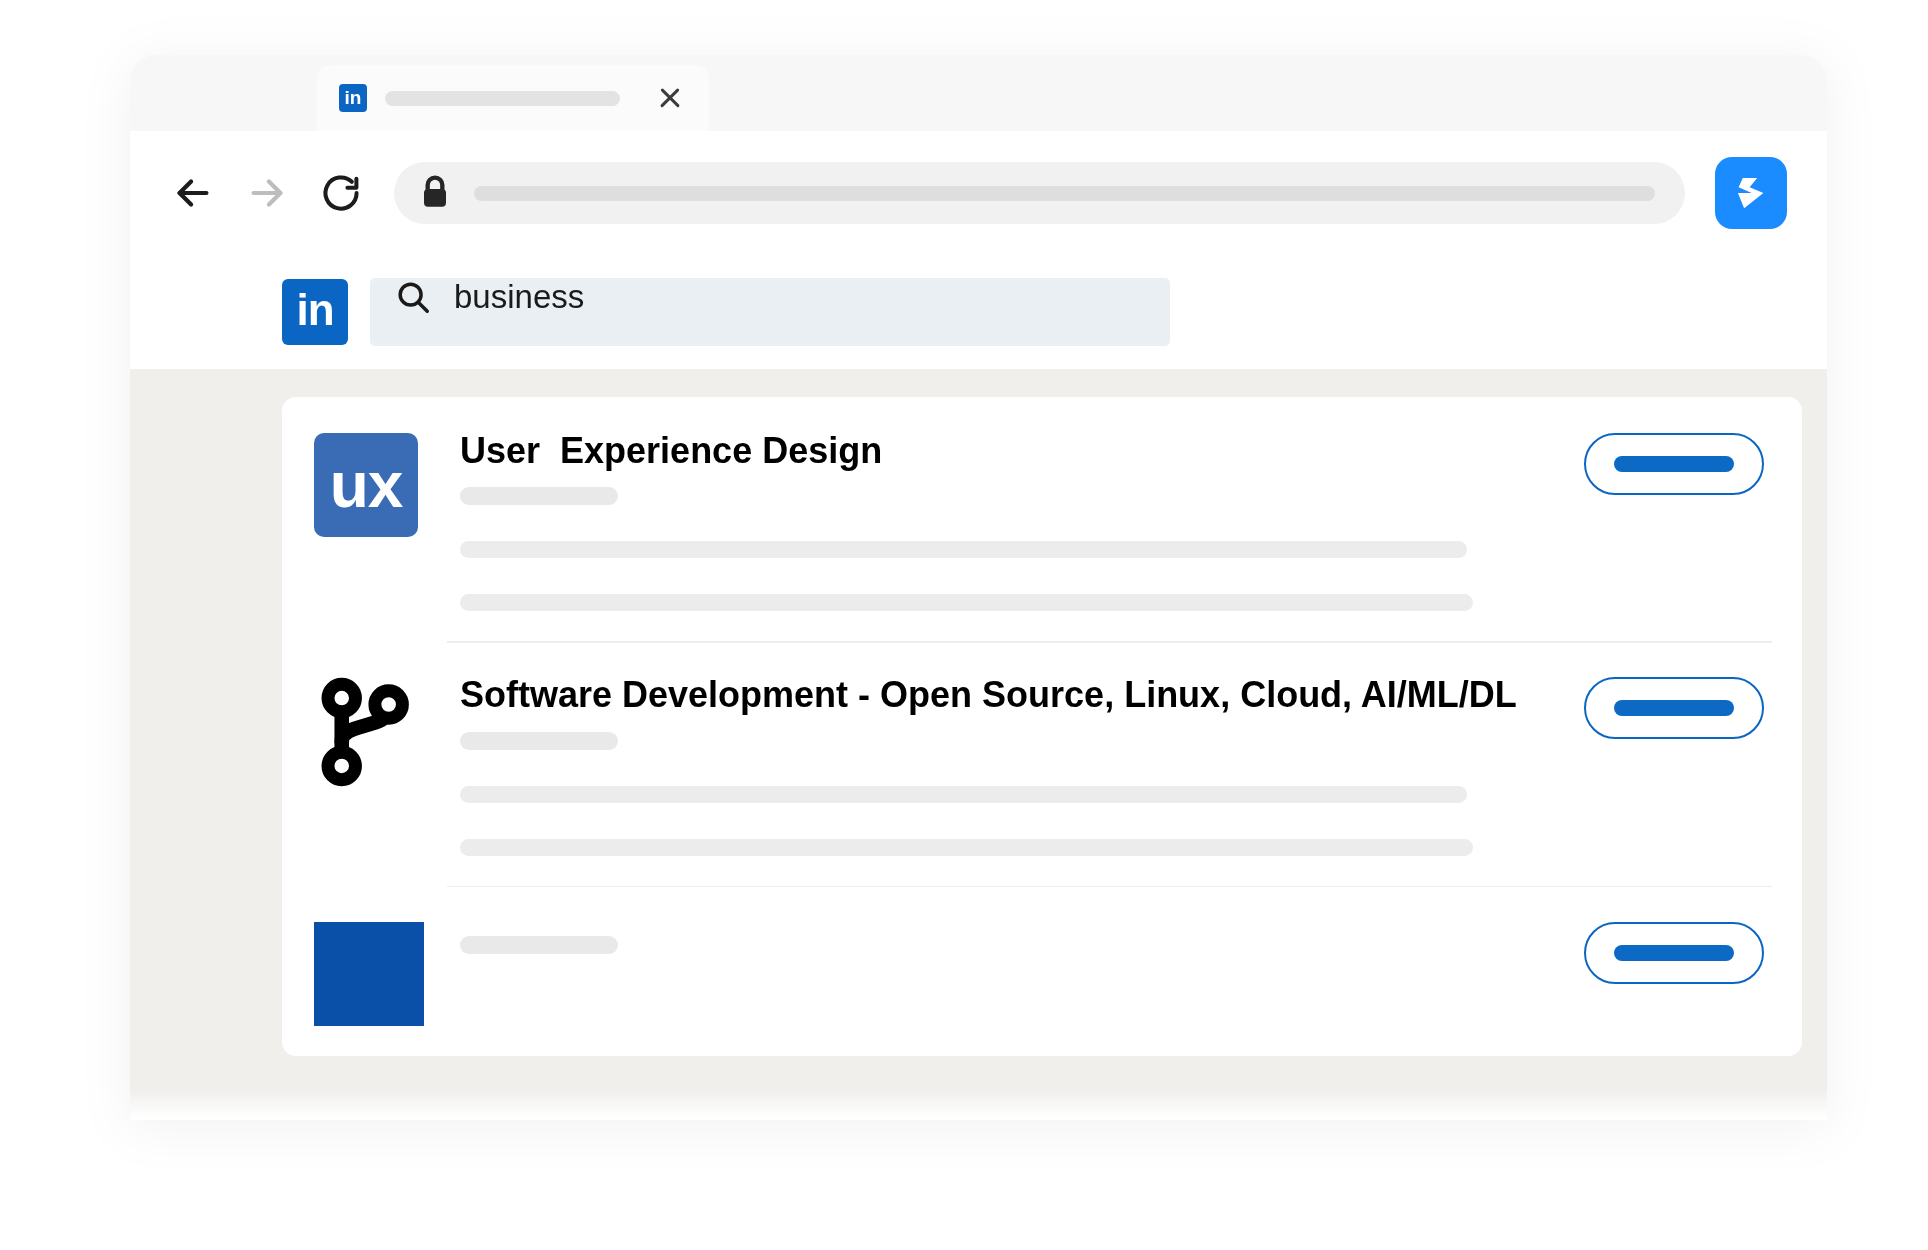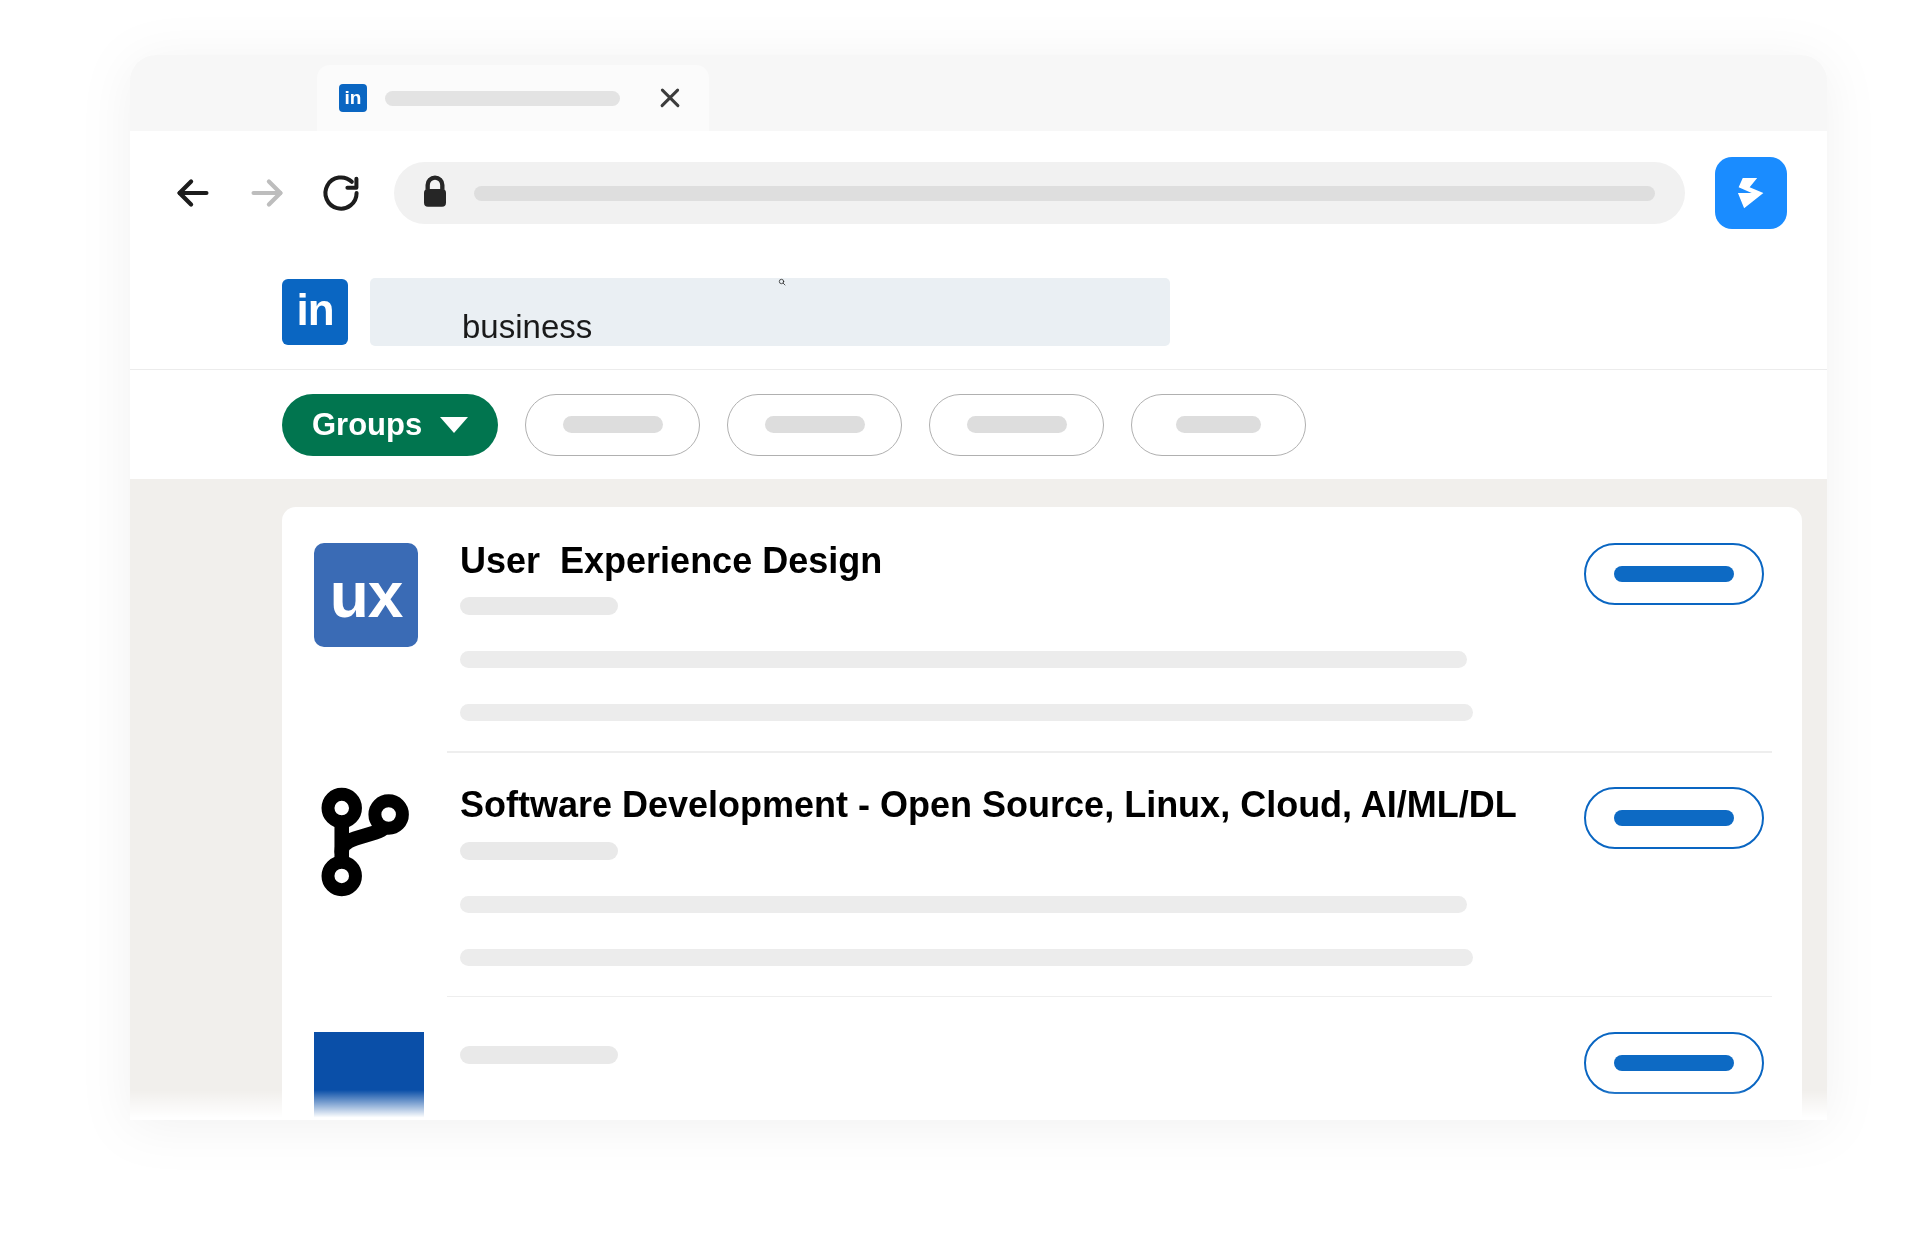--- a/index.html
+++ b/index.html
@@ -187,24 +187,23 @@
     line-height: 1;
     letter-spacing: -1px;
   }
 
   .li-search {
     width: 800px;
     height: 68px;
     background: #eaeff3;
     border-radius: 5px;
     display: flex;
-    align-items: center;
+    align-items: flex-start;
     gap: 22px;
     padding-left: 24px;
-    flex-direction: column;
   }
   .li-search-input {
     border: none;
     background: transparent;
     outline: none;
     font-family: "Liberation Sans", sans-serif;
     font-size: 33px;
     color: #1a1a1a;
     width: 640px;
     padding: 0;
@@ -430,40 +429,20 @@
       <span class="li-logo"></span>
       <div class="li-search">
         <svg width="38" height="38" viewBox="0 0 24 24" fill="none" stroke="#1a1a1a" stroke-width="2.2" stroke-linecap="round">
           <circle cx="10.5" cy="10.5" r="6.6"></circle>
           <path d="M15.6 15.6 L21 21"></path>
         </svg>
         <input class="li-search-input" type="text" value="business" style="">
       </div>
     </div>
 
-    <div class="filter-row">
-
-      <div class="pill-active">
-        <span class="pill-active-label">Groups</span>
-        <span class="caret-down"></span>
-      </div>
-
-      <div class="pill-ghost" style="width:175px">
-        <span class="bar" style="width:100px"></span>
-      </div>
-      <div class="pill-ghost" style="width:175px">
-        <span class="bar" style="width:100px"></span>
-      </div>
-      <div class="pill-ghost" style="width:175px">
-        <span class="bar" style="width:100px"></span>
-      </div>
-      <div class="pill-ghost" style="width:175px">
-        <span class="bar" style="width:85px"></span>
-      </div>
-    </div>
 
     <div class="results-card">
 
       <div class="result-row">
         <div class="result-logo-slot">
           <div class="logo-ux">ux</div>
         </div>
         <div class="result-body">
           <div class="result-title">User  Experience Design</div>
           <div class="sk-sub"></div>

